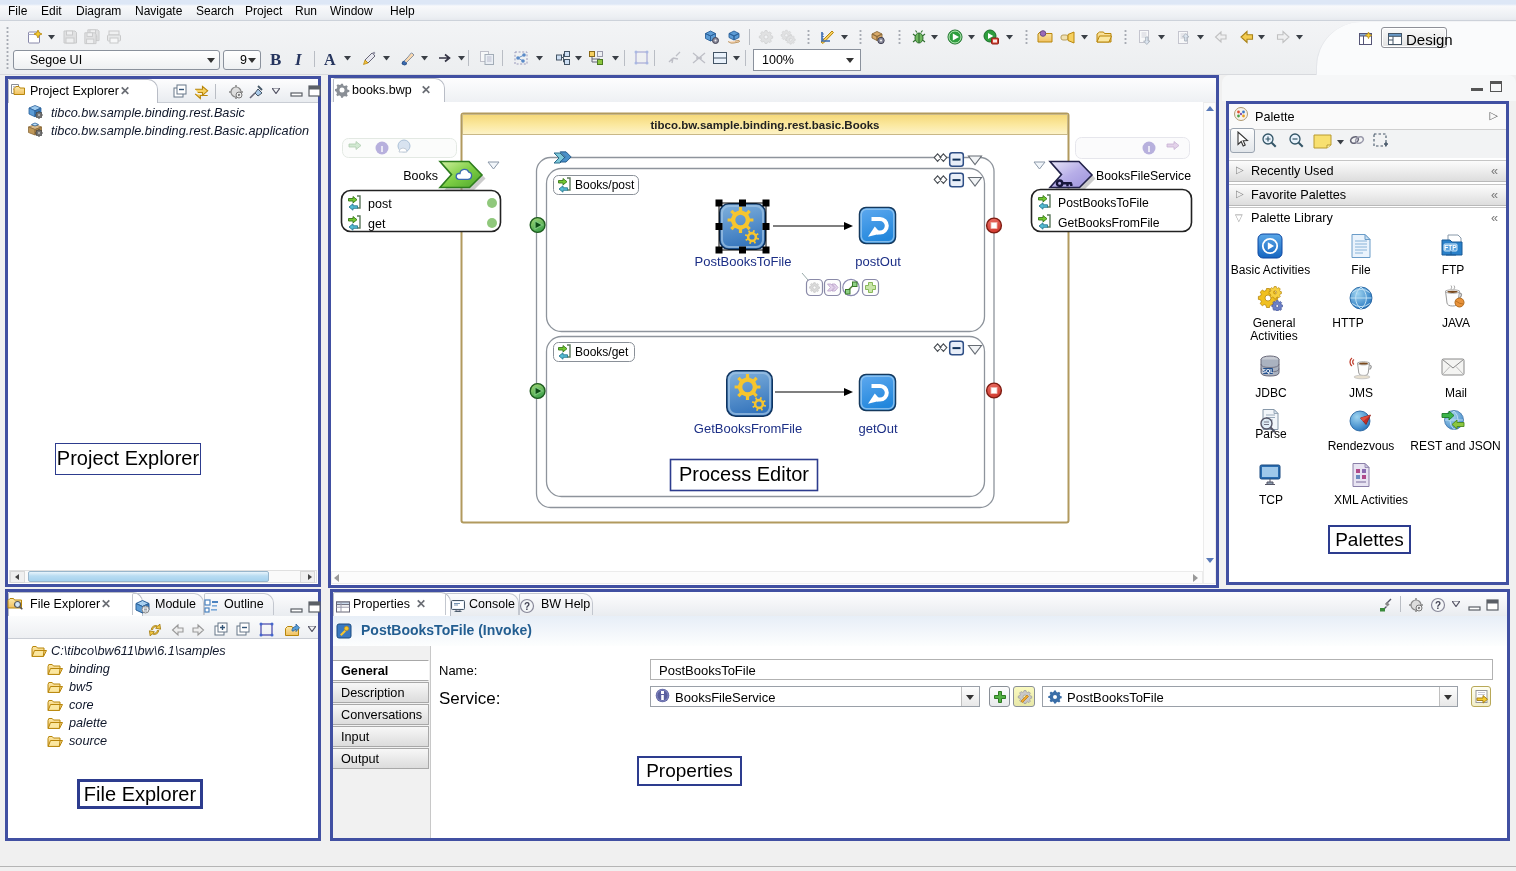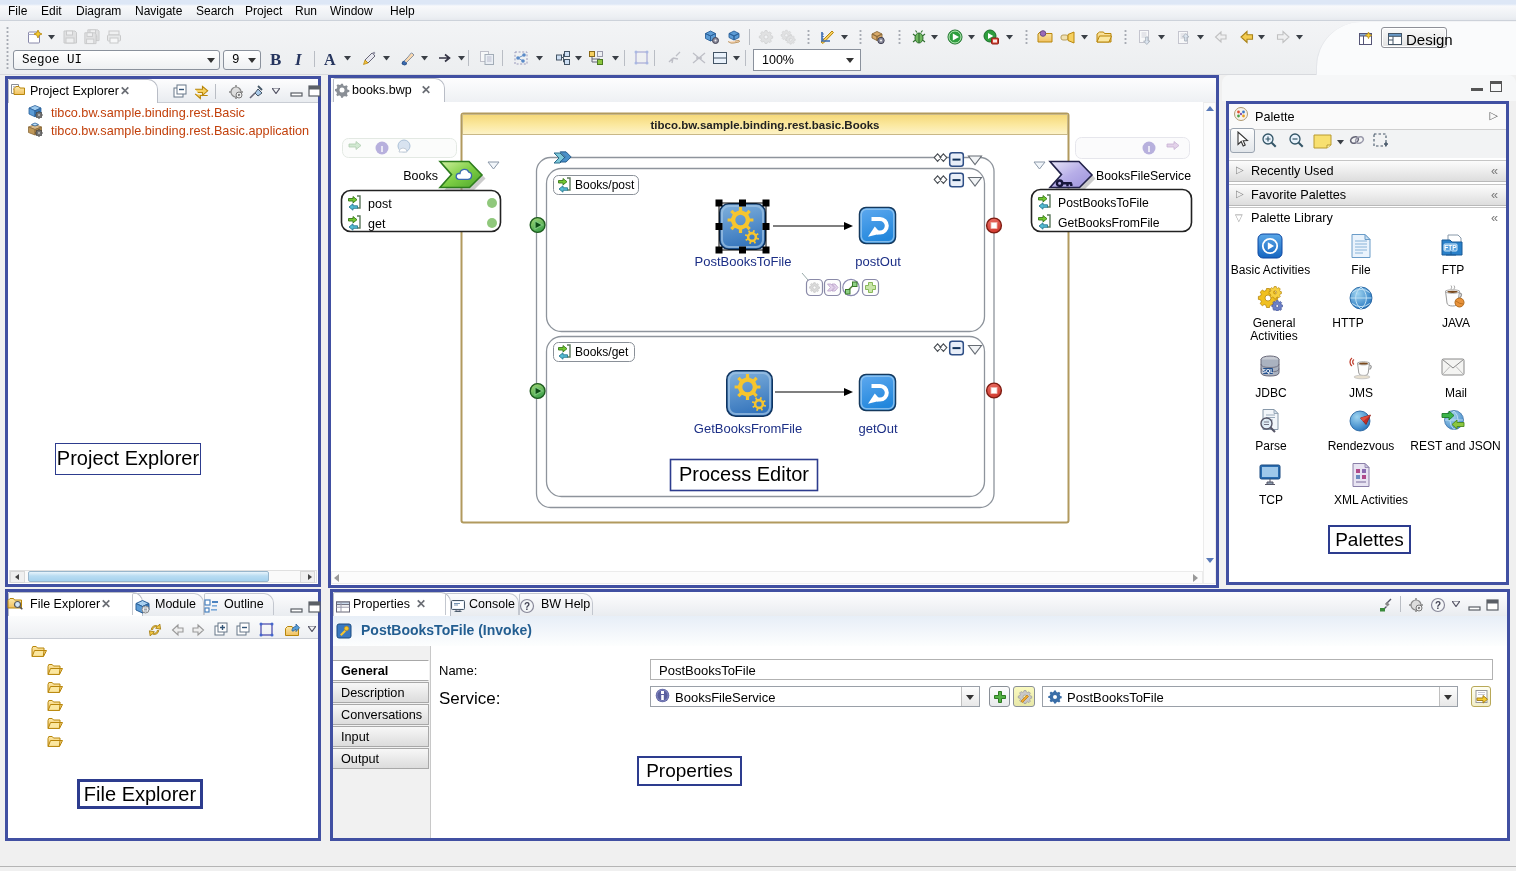--- a/index.html
+++ b/index.html
@@ -11,38 +11,38 @@
 #menubar { position:absolute; left:0; top:0; width:1516px; height:21px;
   background:linear-gradient(180deg,#dde7f6 0%,#dde7f6 20%,#f8f9fb 30%,#eceff3 85%,#e6e9ee 100%);
   border-bottom:1px solid #cdd2da; }
 #menubar span { position:absolute; top:4px; font-size:12px; color:#000; }
 
 
 #toolbar { position:absolute; left:0; top:21px; width:1516px; height:54px;
   background:linear-gradient(180deg,#f3f4f6,#eceef0); border-bottom:1px solid #d8dade; }
 .combo { position:absolute; height:20px; background:linear-gradient(#ffffff,#eef0f2);
   border:1px solid #8a919c; border-radius:3px; font-size:12.5px; color:#000; }
-.combo .ctext { position:absolute; left:8px; top:2px;font-family:Liberation Mono, monospace; }
+.combo .ctext { position:absolute; left:16px; top:2px; }
 .combo .carr { position:absolute; right:4px; top:7px; width:0; height:0;
   border-left:4px solid transparent; border-right:4px solid transparent; border-top:5px solid #333; }
 .combo2 { position:absolute; height:20px; background:#fff; border:1px solid #8a919c; font-size:12.5px; }
 .vsep { position:absolute; width:1px; background:#b9bdc4; top:3px; height:16px; }
 .dots { position:absolute; width:3px; background-image:radial-gradient(circle,#a7abb3 1px,transparent 1.2px); background-size:3px 4px; }
 
 
 .panel { position:absolute; border:3px solid #4150a2; background:#fff; }
 .tabbar { position:absolute; left:0; top:0; right:0; height:23px;
   background:linear-gradient(180deg,#fdfdfe,#e9ecf0); }
 .tab-active { position:absolute; top:0; height:23px; background:#fff;
   border:1px solid #b9bdc6; border-bottom:none; border-radius:2px 10px 0 0; }
 .tab-inact { position:absolute; top:1px; height:22px; border:1px solid #c3c7cf; border-bottom:none; border-radius:2px 10px 0 0; }
 .tab-txt { font-size:12.5px; color:#000; position:absolute; top:5px; white-space:nowrap; }
 .tclose { color:#6a6d74; font-size:12px; font-weight:bold; position:absolute; top:5px; font-family:"Liberation Sans"; letter-spacing:-2px; }
 
-.treerow { position:absolute; font-size:12.7px; color:#c2410c; white-space:nowrap; }
+.treerow { position:absolute; font-size:12.7px; color:#0f172a; white-space:nowrap;font-style:italic; }
 .lblbox { position:absolute; background:#fff; border:2px solid #2d3c8e; text-align:center;
   font-size:20px; color:#000; }
 
 
 .sbtrack { position:absolute; background:#f3f3f3; border:1px solid #e0e0e0; }
 .sbthumb { position:absolute; background:linear-gradient(180deg,#e8f4fc,#b8dcf2 45%,#a6d2ee); border:1px solid #98b6cc; border-radius:2px; }
 .sbbtn { position:absolute; background:#f0f0f0; border:1px solid #dcdcdc; text-align:center; color:#555; }
 
 
 .psec { position:absolute; left:0; right:0; height:22px;
@@ -125,20 +125,28 @@
   <div class="tabbar" style="height:24px">
     <div class="tab-active" style="left:0;width:135px;height:24px"></div>
     <span class="tab-txt" style="left:22px">File Explorer</span>
     <span class="tclose" style="left:93px">✕</span>
     <div class="tab-inact" style="left:124px;width:72px"></div>
     <div class="tab-inact" style="left:196px;width:70px"></div>
     <span class="tab-txt" style="left:147px">Module</span>
     <span class="tab-txt" style="left:216px">Outline</span>
   </div>
   <div style="position:absolute;left:0;top:24px;right:0;height:23px;background:linear-gradient(#fbfcfd,#edeff2);border-bottom:1px solid #c9cdd4"></div>
+  <div style="position:absolute;left:0;top:48px;right:0;bottom:0;background:#fff">
+    <div class="treerow" style="left:43px;top:4px">C:\tibco\bw611\bw\6.1\samples</div>
+    <div class="treerow" style="left:61px;top:22px">binding</div>
+    <div class="treerow" style="left:61px;top:40px">bw5</div>
+    <div class="treerow" style="left:61px;top:58px">core</div>
+    <div class="treerow" style="left:61px;top:76px">palette</div>
+    <div class="treerow" style="left:61px;top:94px">source</div>
+  </div>
   <div class="lblbox" style="left:69px;top:187px;width:126px;height:30px;border-width:3px;padding-top:1px">File Explorer</div>
 </div>
 
 <div class="panel" id="editor" style="left:328px;top:75px;width:891px;height:513px">
   <div class="tabbar" style="height:33px;border-bottom:1px solid #c9cdd4">
     <div class="tab-active" style="left:2px;width:112px;height:24px"></div>
     <span class="tab-txt" style="left:21px">books.bwp</span>
     <span class="tclose" style="left:90px">✕</span>
   </div>
   <div id="canvas" style="position:absolute;left:0;top:24px;width:872px;height:469px;background:#fff">
@@ -377,21 +385,21 @@
 
   <div class="pitem" style="left:1px;top:160px;width:81px">Basic Activities</div>
   <div class="pitem" style="left:97px;top:160px;width:70px">File</div>
   <div class="pitem" style="left:187px;top:160px;width:74px">FTP</div>
   <div class="pitem" style="left:10px;top:213px;width:70px">General<br>Activities</div>
   <div class="pitem" style="left:84px;top:213px;width:70px">HTTP</div>
   <div class="pitem" style="left:190px;top:213px;width:74px">JAVA</div>
   <div class="pitem" style="left:7px;top:283px;width:70px">JDBC</div>
   <div class="pitem" style="left:97px;top:283px;width:70px">JMS</div>
   <div class="pitem" style="left:190px;top:283px;width:74px">Mail</div>
-  <div class="pitem" style="left:7px;top:336px;width:70px">Parse</div>
+  <div class="pitem" style="left:7px;top:324px;width:70px">Parse</div>
   <div class="pitem" style="left:87px;top:336px;width:90px">Rendezvous</div>
   <div class="pitem" style="left:170px;top:336px;width:113px">REST and JSON</div>
   <div class="pitem" style="left:7px;top:390px;width:70px">TCP</div>
   <div class="pitem" style="left:87px;top:390px;width:110px">XML Activities</div>
   <div class="lblbox" style="left:99px;top:421px;width:83px;height:29px;border-width:2px;padding-top:2px;font-size:19px">Palettes</div>
 </div>
 
 <div style="position:absolute;left:1471px;top:82px;width:12px;height:9px;border-bottom:3px solid #555"></div>
 <div style="position:absolute;left:1490px;top:81px;width:12px;height:11px;border:1px solid #555;border-top:3px solid #555"></div>
 

